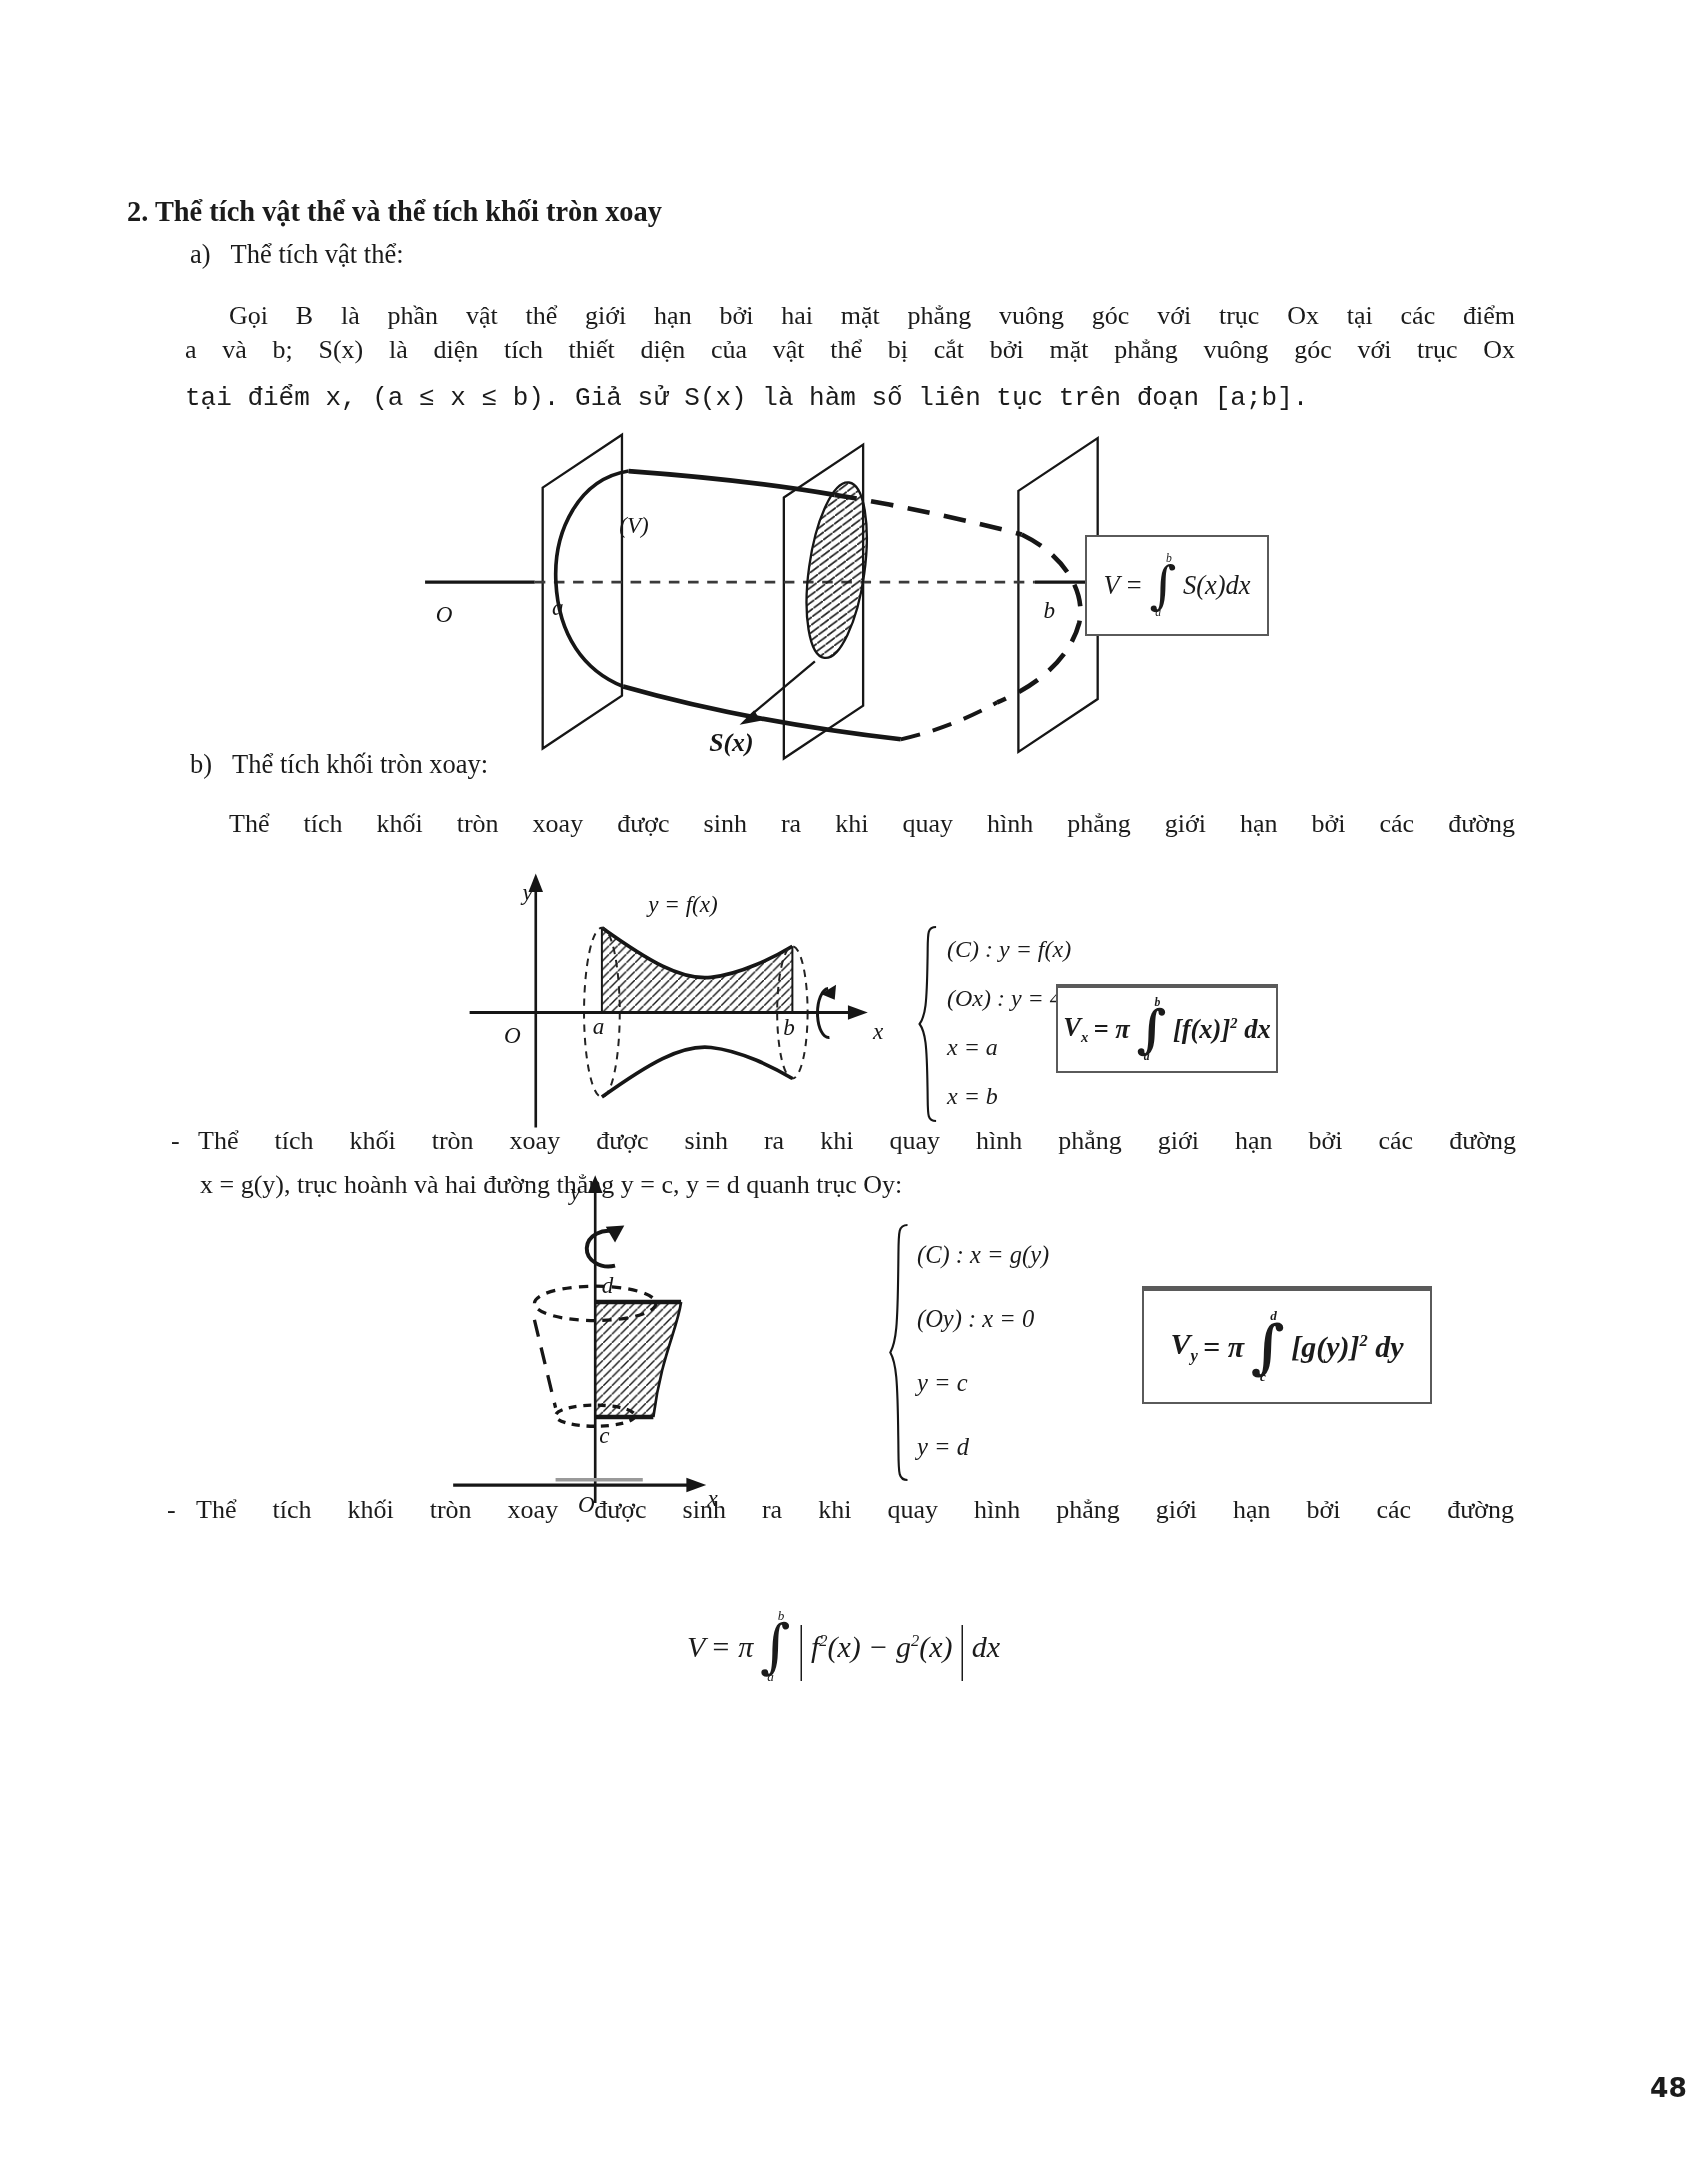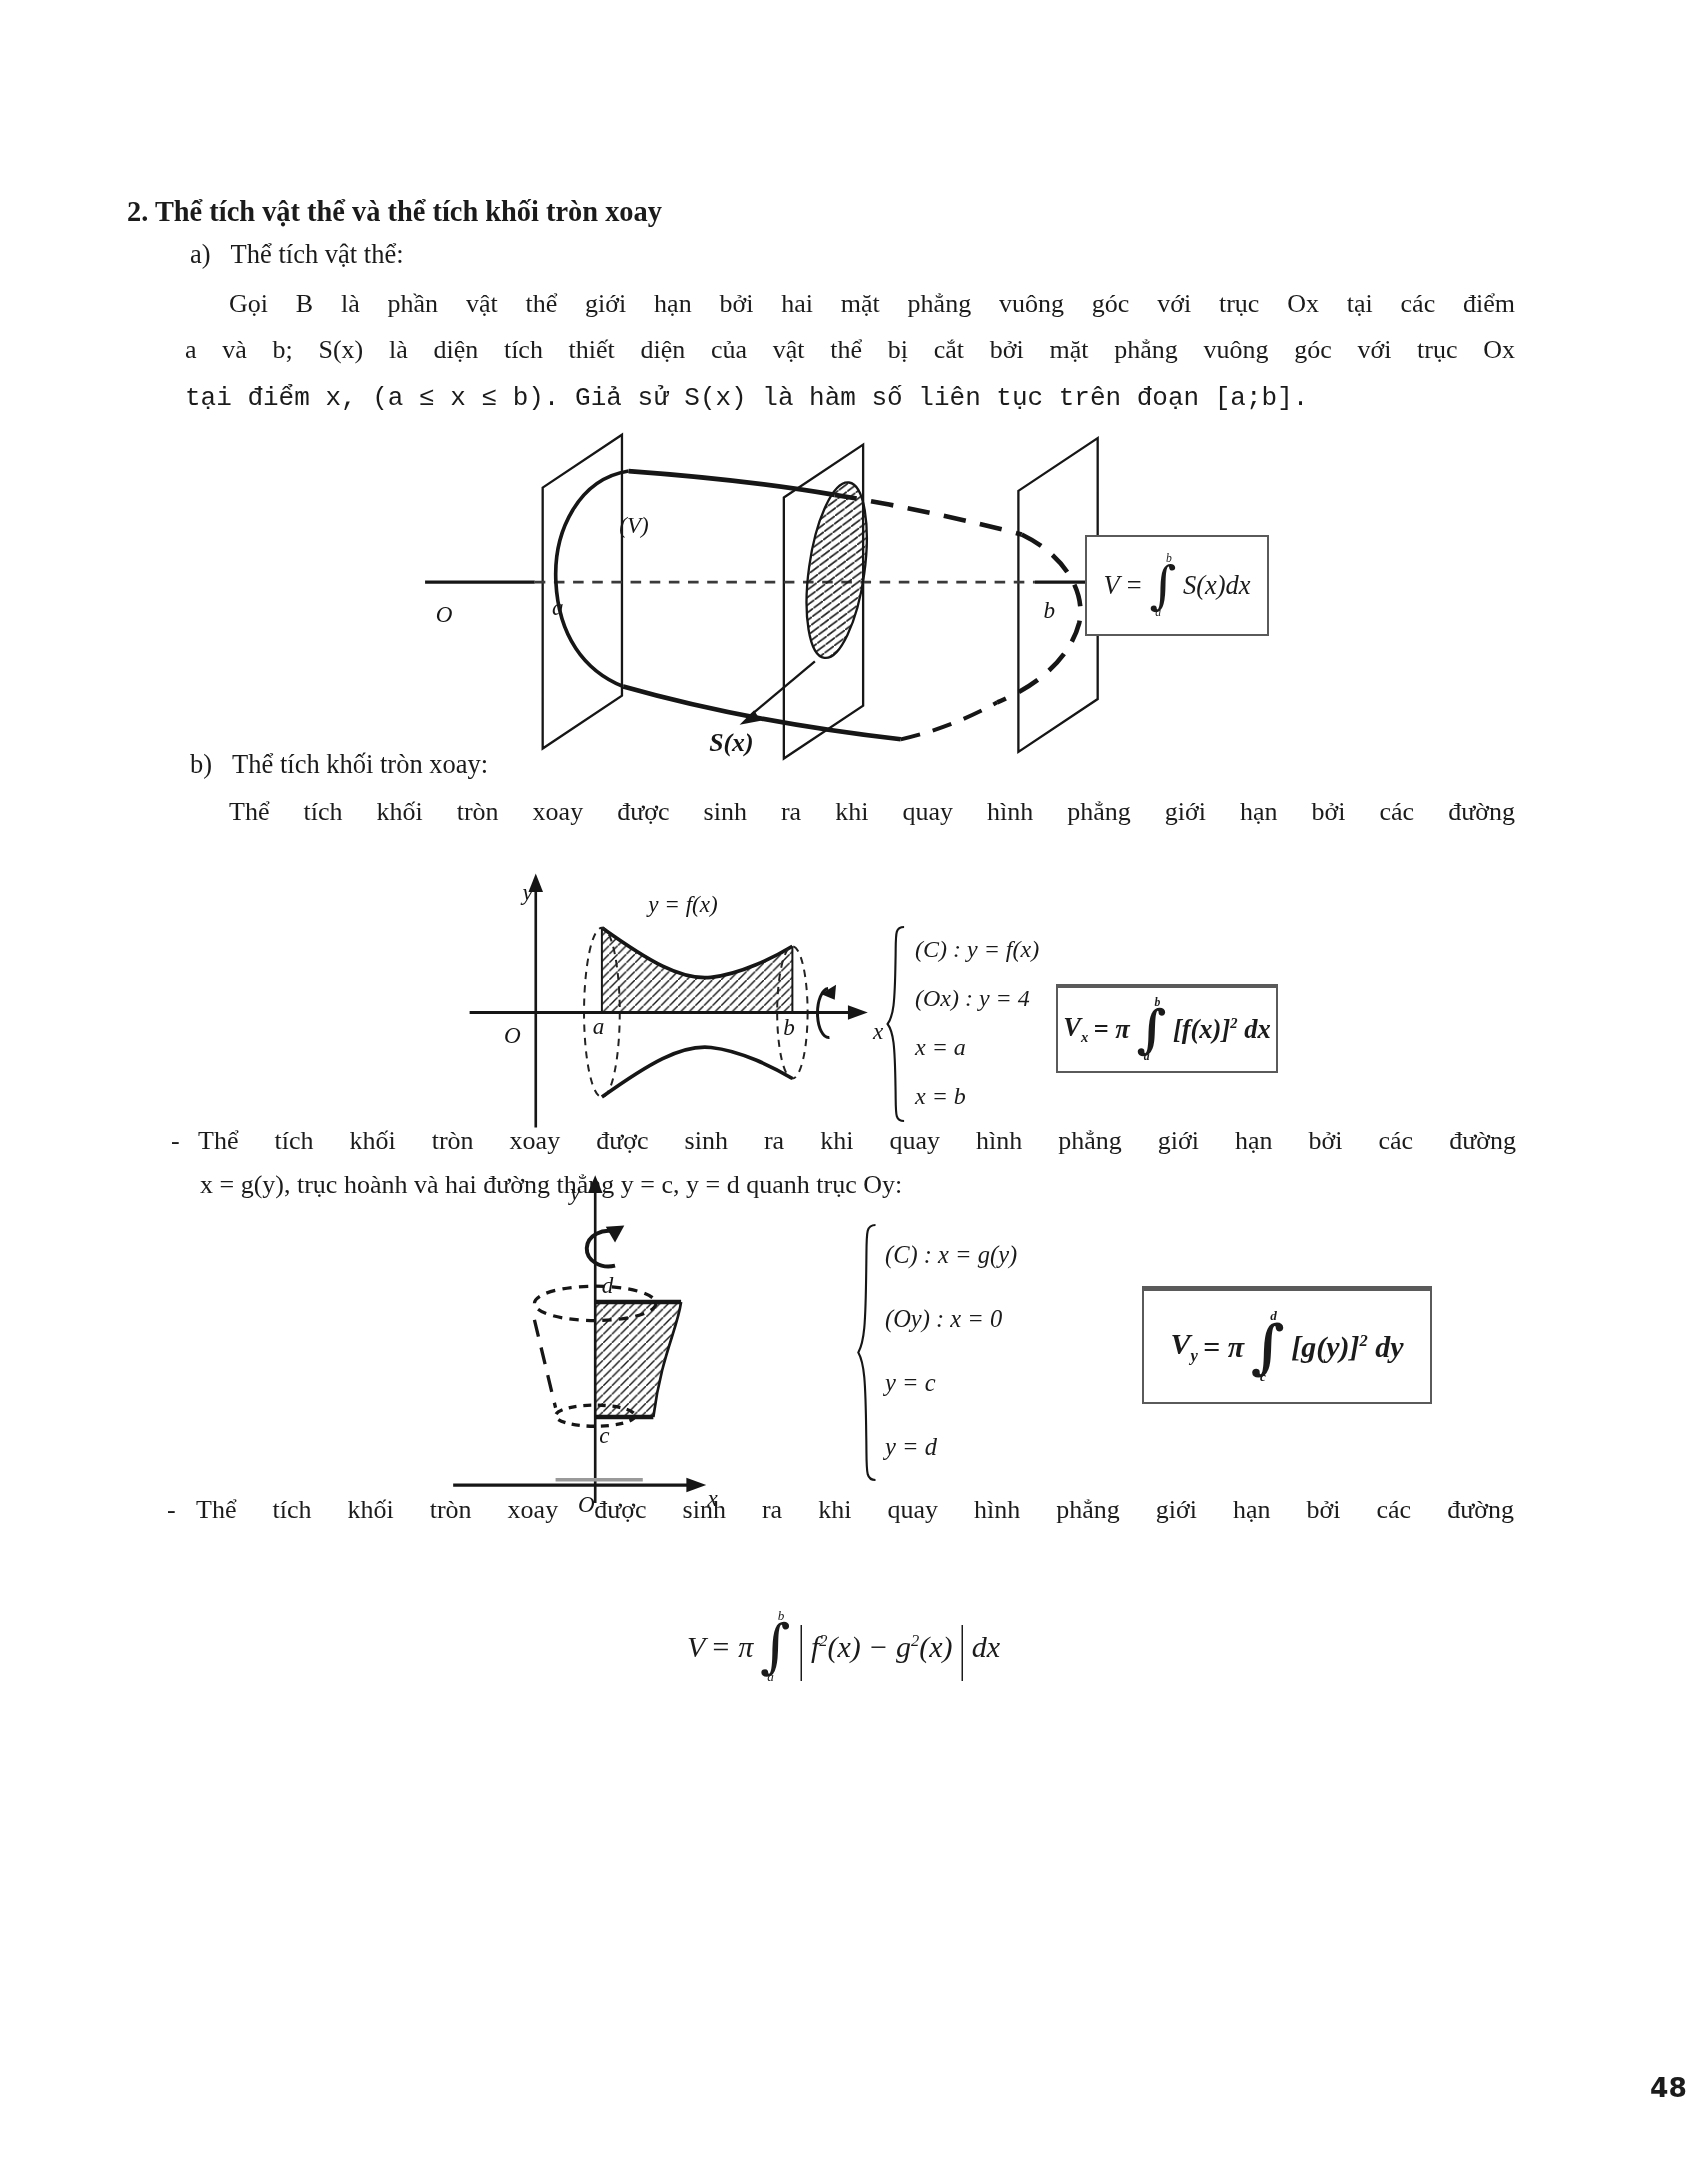--- a/index.html
+++ b/index.html
@@ -7,39 +7,39 @@
     position:relative; width:1687px; height:2183px; background:#ffffff;
     font-family:"Liberation Serif","DejaVu Serif",serif; color:#1b1b1b;
     overflow:hidden; margin:0 auto;
   }
   .t { position:absolute; font-size:26px; line-height:1.18; white-space:normal; }
   .just { text-align:justify; text-align-last:justify; }
   .bold { font-weight:bold; }
   .it { font-style:italic; }
   .heading { font-size:28.4px; font-weight:bold; }
   .item { font-size:26.5px; display:flex; gap:20px; }
-  .indent { text-indent:44px; }
+  .indent { text-indent:44px;margin-top:12px; }
   svg { position:absolute; overflow:visible; }
   .lbl { font-family:"Liberation Serif","DejaVu Serif",serif; font-style:italic; font-size:35px; fill:#161616; }
   .lbl-b { font-weight:bold; font-size:39px; }
   
   .fbox {
     position:absolute; display:flex; align-items:center; justify-content:center;
     border:2px solid #5a5a5a; background:#fff;
   }
   .math { font-style:italic; display:inline-flex; align-items:center; gap:5.3px; white-space:nowrap; }
   .int { display:inline-flex; flex-direction:column; align-items:center; line-height:1; vertical-align:middle; margin:0 1.3px; }
   .int .bt { font-size:0.44em; font-style:italic; line-height:1; transform:translateX(6px); }
   .int .sign { font-size:1.95em; line-height:0.82; font-style:normal; font-family:"DejaVu Serif",serif; }
   .int .bb { font-size:0.44em; font-style:italic; line-height:1; transform:translateX(-4.6px); }
   sup.sq { font-size:0.55em; vertical-align:super; font-style:italic; }
   sub.ax { font-size:0.55em; vertical-align:sub; font-style:italic; }
   .bar { display:inline-block; transform:scaleY(2.05); font-style:normal; font-weight:normal; margin:0 1.3px; }
   
-  .system { position:absolute; }
+  .system { position:absolute;margin-left:32px; }
   .system .lines { margin-left:30px; font-style:italic; font-size:24px; }
   .sysline { white-space:nowrap; }
   .pagenum { position:absolute; left:0; width:1687px; text-align:right;
     font-family:"DejaVu Sans","Liberation Sans",sans-serif; font-weight:600; font-size:26.5px; }
 </style>
 </head>
 <body>
 
 <div class="page">
 

